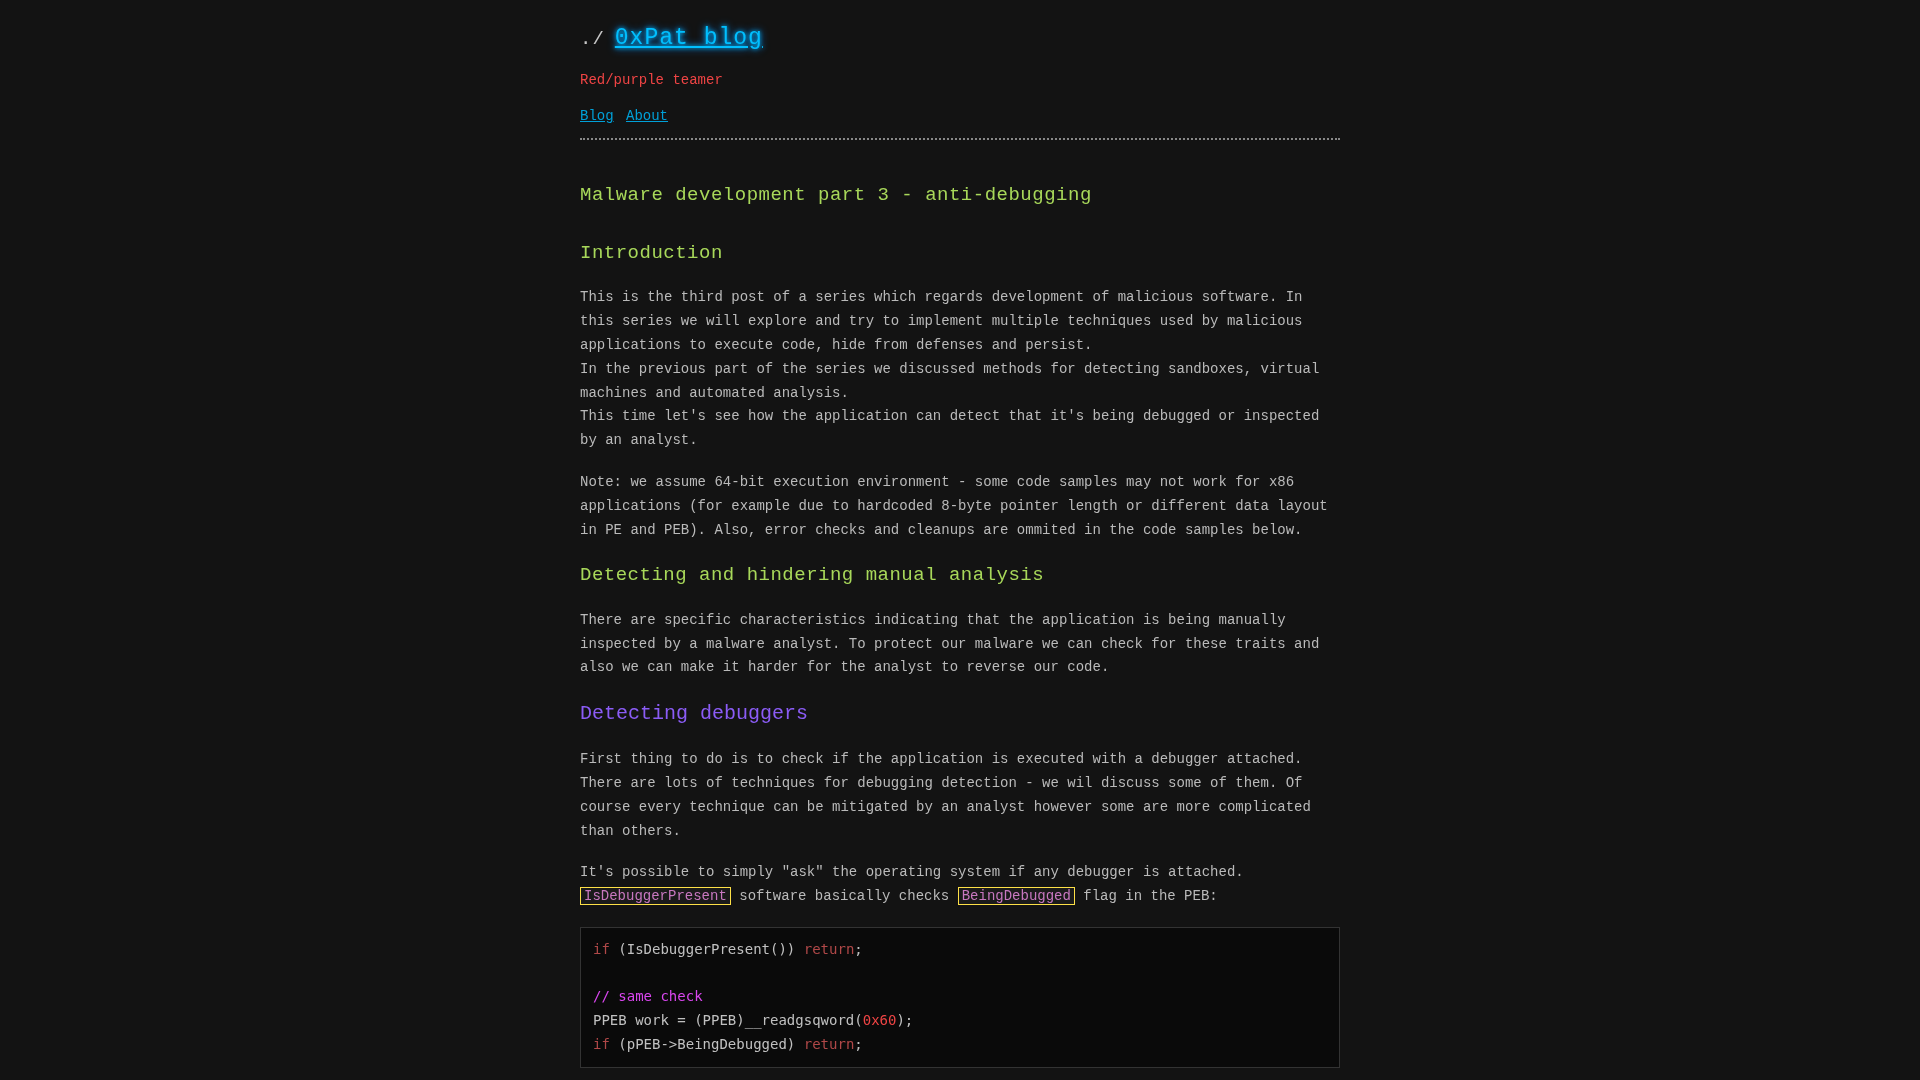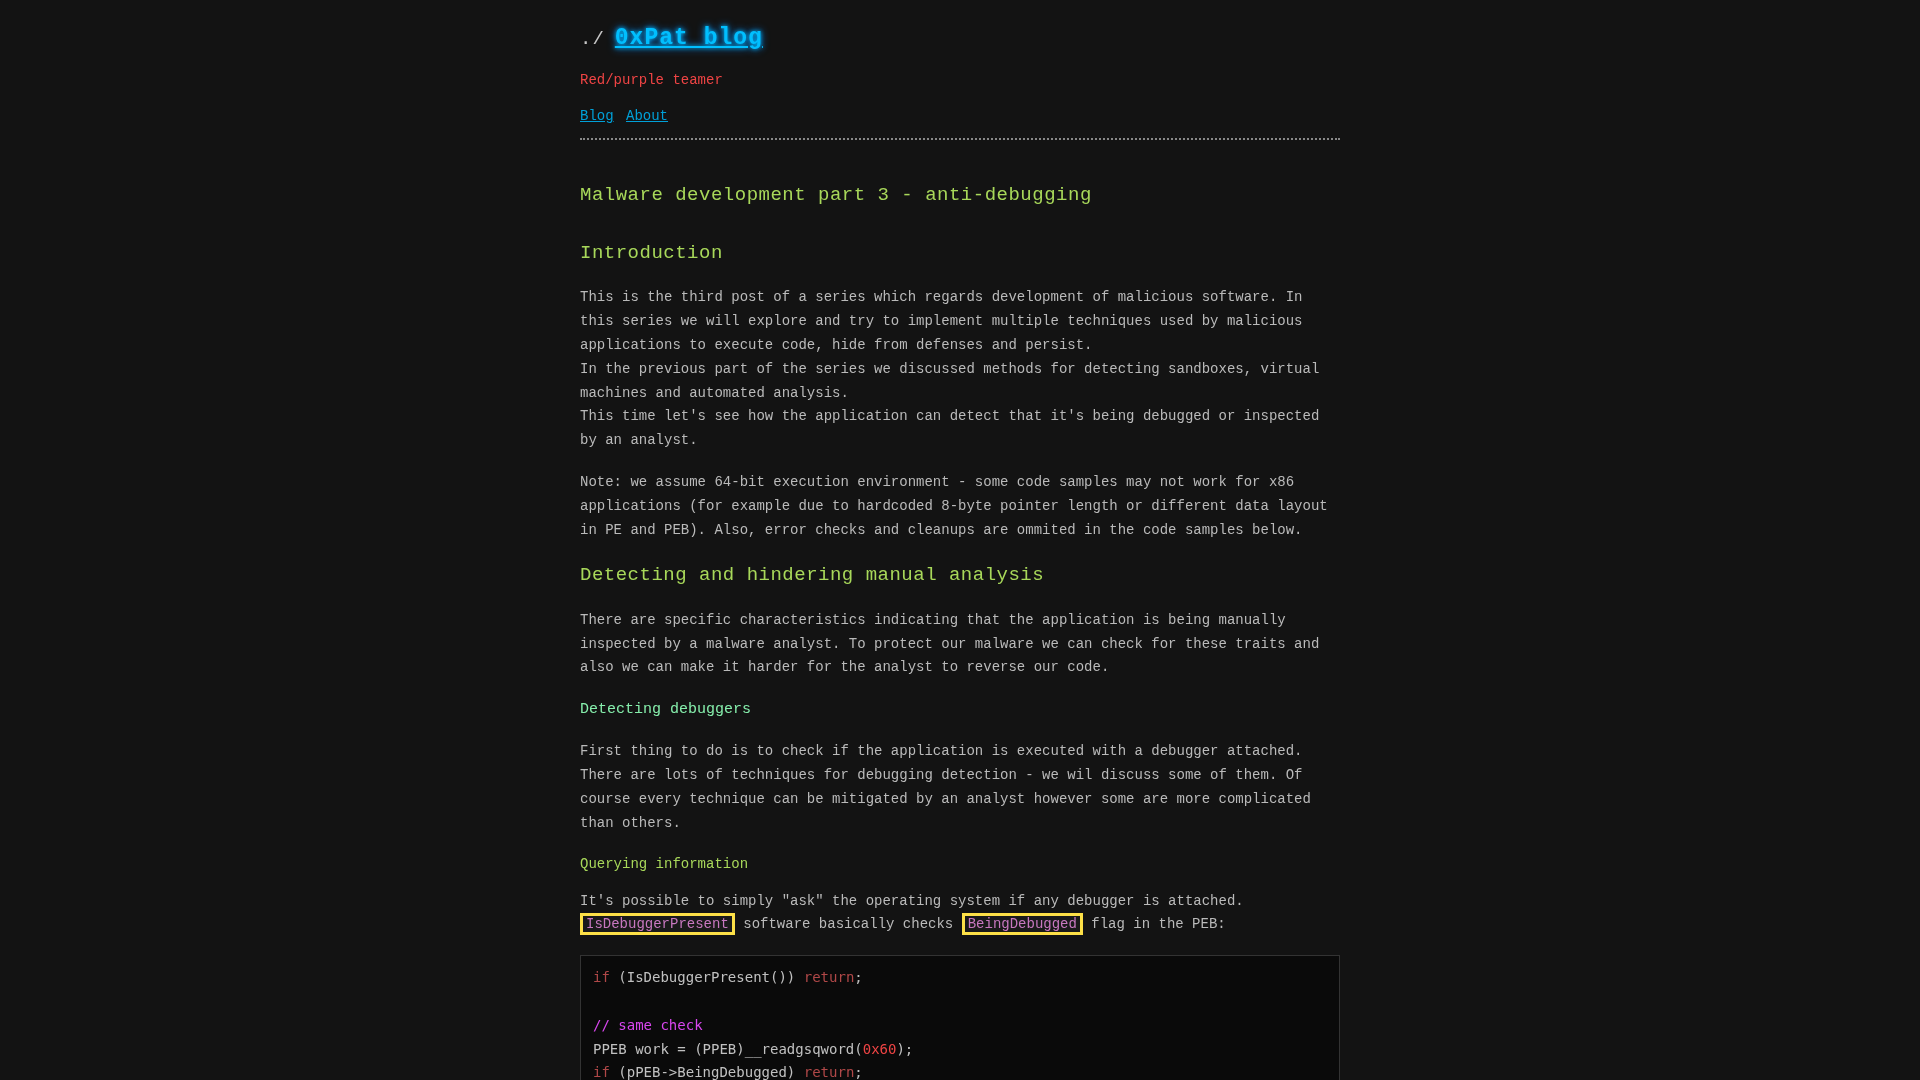--- a/index.html
+++ b/index.html
@@ -26,21 +26,21 @@
     margin-bottom: 12px;
   }
   .prompt {
     color: #c8c8c8;
     font-size: 19px;
     letter-spacing: 1px;
   }
   .site-title {
     color: #00bfff;
     font-size: 23px;
-    font-weight: bold;
+    font-weight: normal;
     text-decoration: underline;
     text-shadow: 0 0 4px #00bfff, 0 0 8px #0080ff;
     letter-spacing: 1px;
   }
   .subtitle {
     color: #ef4444;
     margin-bottom: 14px;
   }
   .nav {
     margin-bottom: 10px;
@@ -62,42 +62,42 @@
     letter-spacing: 0.5px;
   }
   h2.section {
     color: #a8d85a;
     font-size: 19px;
     font-weight: normal;
     margin-bottom: 18px;
     letter-spacing: 0.5px;
   }
   h3.subsection {
-    color: #86efac;
-    font-size: 15px;
+    color: #8b5cf6;
+    font-size: 20px;
     font-weight: normal;
     margin-top: 18px;
     margin-bottom: 18px;
   }
   h4.subsubsection {
     color: #a8d85a;
     font-size: 14px;
     font-weight: normal;
     margin-top: 14px;
     margin-bottom: 14px;
   }
   p.para {
     color: #bababa;
     margin-bottom: 18px;
     line-height: 1.7;
   }
   code.inline {
     color: #c878c0;
     background-color: #1a1a1a;
-    border: 3px solid #fde047;
+    border: 1px solid #fde047;
     padding: 0 3px;
     font-family: 'Courier New', Courier, monospace;
   }
   pre.code-block {
     background-color: #0a0a0a;
     border: 1px solid #333;
     padding: 10px 12px;
     margin-top: 16px;
     line-height: 1.7;
     overflow-x: auto;
@@ -142,21 +142,20 @@
   <p class="para">Note: we assume 64-bit execution environment - some code samples may not work for x86 applications (for example due to hardcoded 8-byte pointer length or different data layout in PE and PEB). Also, error checks and cleanups are ommited in the code samples below.</p>
 
   <h2 class="section">Detecting and hindering manual analysis</h2>
 
   <p class="para">There are specific characteristics indicating that the application is being manually inspected by a malware analyst. To protect our malware we can check for these traits and also we can make it harder for the analyst to reverse our code.</p>
 
   <h3 class="subsection">Detecting debuggers</h3>
 
   <p class="para">First thing to do is to check if the application is executed with a debugger attached. There are lots of techniques for debugging detection - we wil discuss some of them. Of course every technique can be mitigated by an analyst however some are more complicated than others.</p>
 
-  <h4 class="subsubsection">Querying information</h4>
 
   <p class="para">
     <span>It's possible to simply "ask" the operating system if any debugger is attached. </span><code class="inline">IsDebuggerPresent</code><span> software basically checks </span><code class="inline">BeingDebugged</code><span> flag in the PEB:</span>
   </p>
 
   <pre class="code-block"><span class="kw">if</span><span class="plain"> (IsDebuggerPresent()) </span><span class="ret">return</span><span class="plain">;</span>
 
 <span class="cmt">// same check</span>
 <span class="plain">PPEB work = (PPEB)__readgsqword(</span><span class="num">0x60</span><span class="plain">);</span>
 <span class="kw">if</span><span class="plain"> (pPEB-&gt;BeingDebugged) </span><span class="ret">return</span><span class="plain">;</span></pre>

